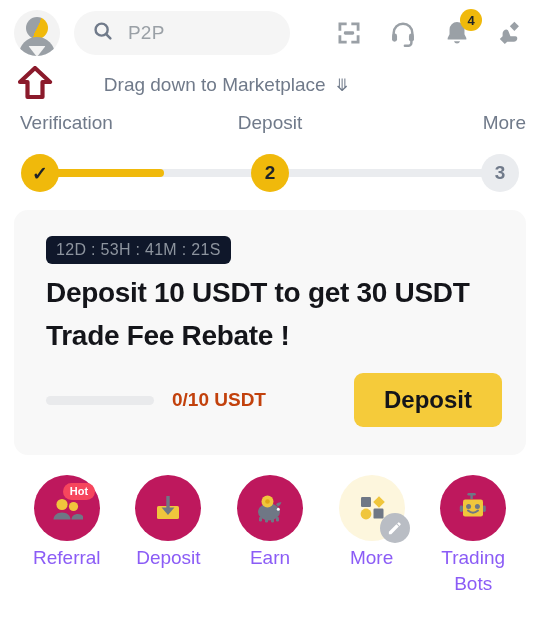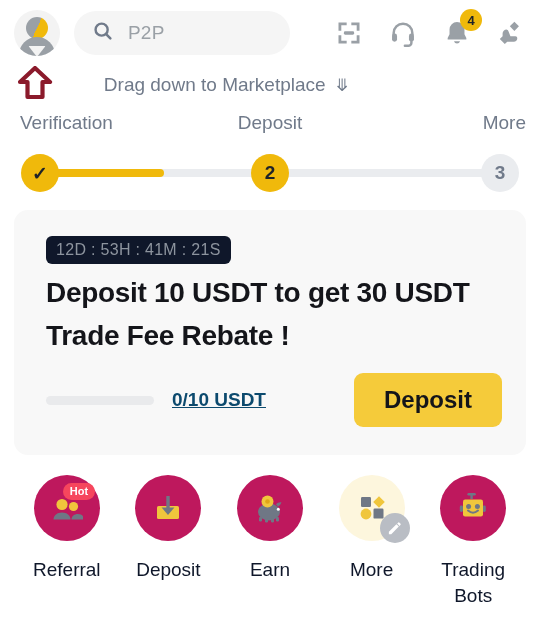--- a/index.html
+++ b/index.html
@@ -113,41 +113,41 @@
   }
   .promo-foot {
     position:absolute; left:32px; right:24px; bottom:28px;
     display:flex; align-items:center;
   }
   .pbar {
     width:108px; height:9px; border-radius:5px; background:#e9eaec;
     position:relative; overflow:hidden;
   }
   .pbar .pfill { position:absolute; left:0; top:0; height:9px; width:0%; background:#f0b90b; border-radius:5px; }
-  .pamt { margin-left:18px; font-size:19px; font-weight:700; color:#0c4a6e;text-decoration:underline; }
+  .pamt { margin-left:18px; font-size:19px; font-weight:700; color:#c2410c; }
   .depbtn {
     margin-left:auto; background:#f5cb3a; color:#14151a;
     font-size:24px; font-weight:700; border:none; border-radius:9px;
     padding:13px 30px; cursor:pointer; font-family:inherit;
   }
 
   
   .quick {
     position:absolute; left:0; top:475px; width:540px;
     display:flex; justify-content:space-around; align-items:flex-start;
     padding:0 16px;
   }
   .qitem { width:98px; text-align:center; position:relative; }
   .qcircle {
     width:66px; height:66px; border-radius:50%;
     background:#be185d; margin:0 auto;
     display:flex; align-items:center; justify-content:center; position:relative;
   }
   .qcircle.more { background:#fdf6dd; }
-  .qlabel { margin-top:16px; font-size:19px; color:#0f172a; line-height:1.35; }
+  .qlabel { margin-top:4px; font-size:19px; color:#8b5cf6; line-height:1.35; }
   .hotbadge {
     position:absolute; top:8px; left:50%; margin-left:-4px;
     background:#f6465d; color:#fff; font-size:11px; font-weight:700;
     border-radius:9px; padding:2px 7px; line-height:1.2; z-index:3;
   }
   .morebadge {
     position:absolute; right:-5px; bottom:-2px;
     width:30px; height:30px; border-radius:50%;
     background:#b9bdc4; display:flex; align-items:center; justify-content:center;
   }

